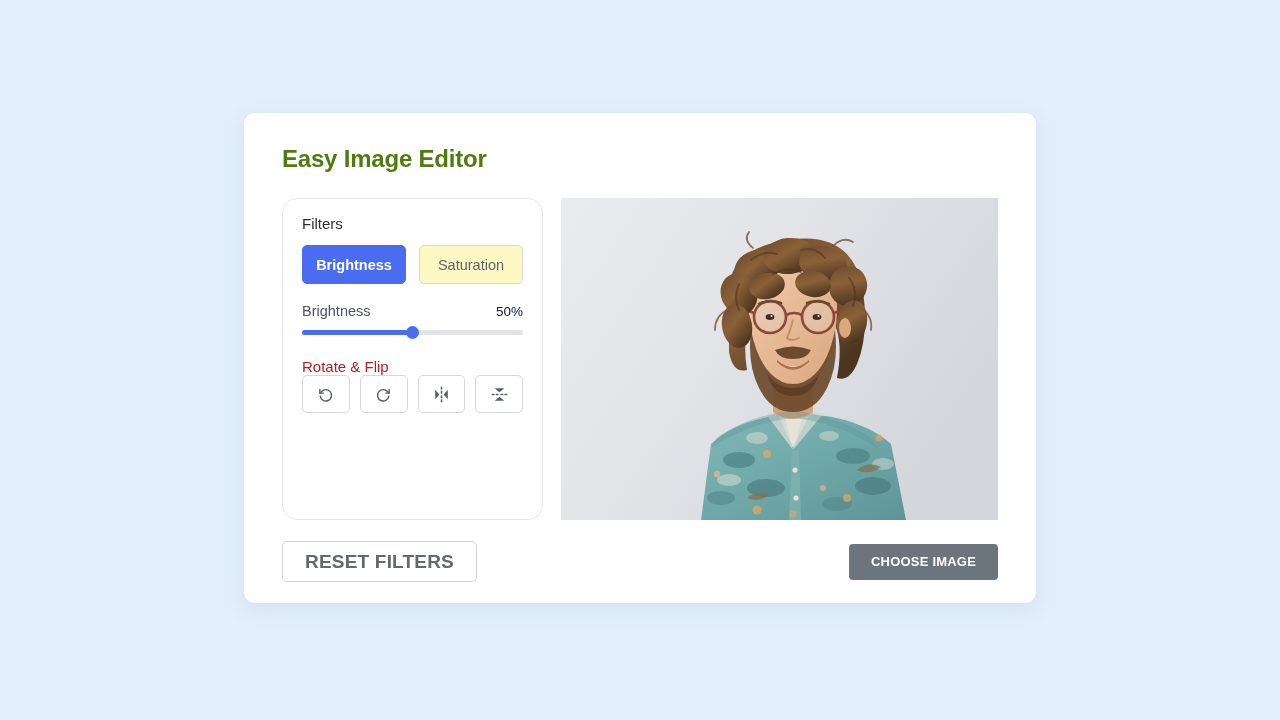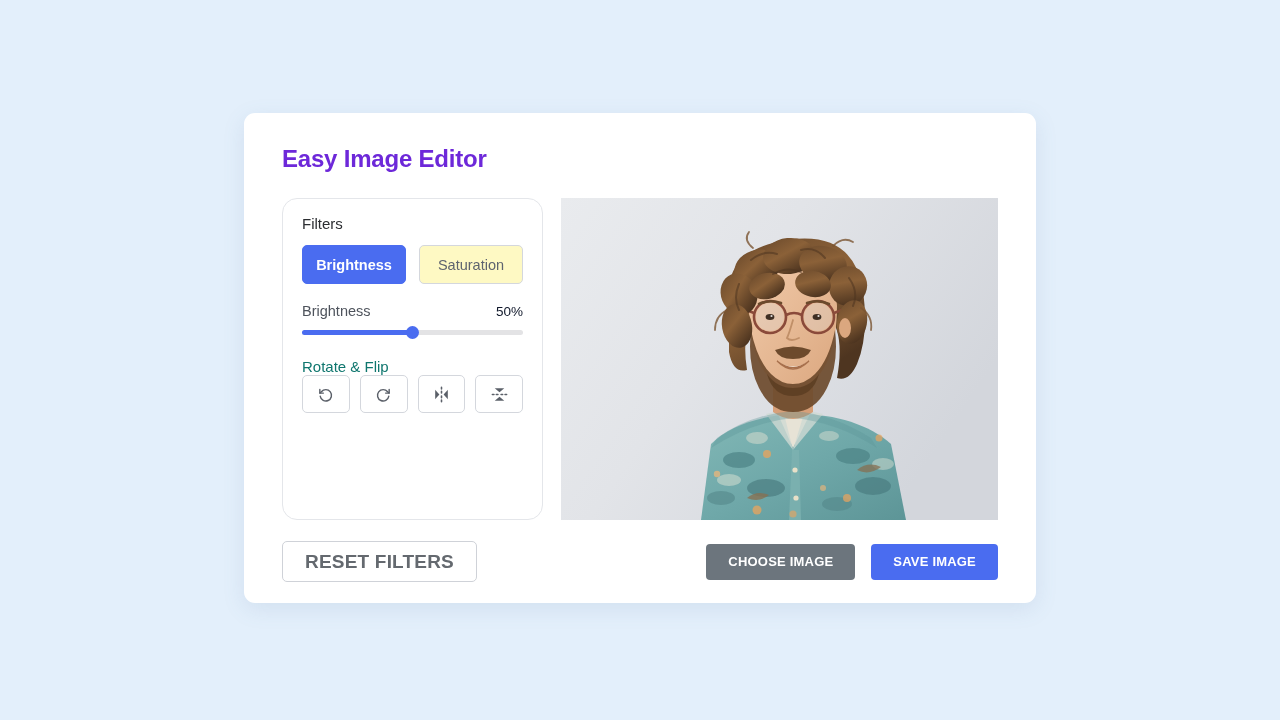--- a/index.html
+++ b/index.html
@@ -27,21 +27,21 @@
     height: 490px;
     background: #ffffff;
     border-radius: 11px;
     box-shadow: 0 6px 22px rgba(90, 120, 160, 0.13);
     padding: 32px 38px 0 38px;
   }
 
   .app-title {
     font-size: 24px;
     font-weight: bold;
-    color: #6d28d9;
+    color: #4d7c0f;
     letter-spacing: -0.2px;
     margin-bottom: 25px;
   }
 
   
   .editor-body {
     display: flex;
     gap: 18px;
   }
 
@@ -132,21 +132,21 @@
     height: 13px;
     margin-left: -6.5px;
     margin-top: -6.5px;
     border-radius: 50%;
     background: #4a6cf0;
   }
 
   
   .rotate-label {
     font-size: 15px;
-    color: #0f766e;
+    color: #b91c1c;
   }
 
   .rotate-row {
     display: flex;
     gap: 10px;
   }
 
   .icon-btn {
     width: 51px;
     height: 38px;
@@ -415,17 +415,16 @@
         </g>
       </svg>
     </div>
 
   </div>
 
   <div class="editor-footer">
     <button class="reset-btn">RESET FILTERS</button>
     <div class="footer-right">
       <button class="choose-btn">CHOOSE IMAGE</button>
-      <button class="save-btn">SAVE IMAGE</button>
     </div>
   </div>
 
 </div>
 
 </body></html>

